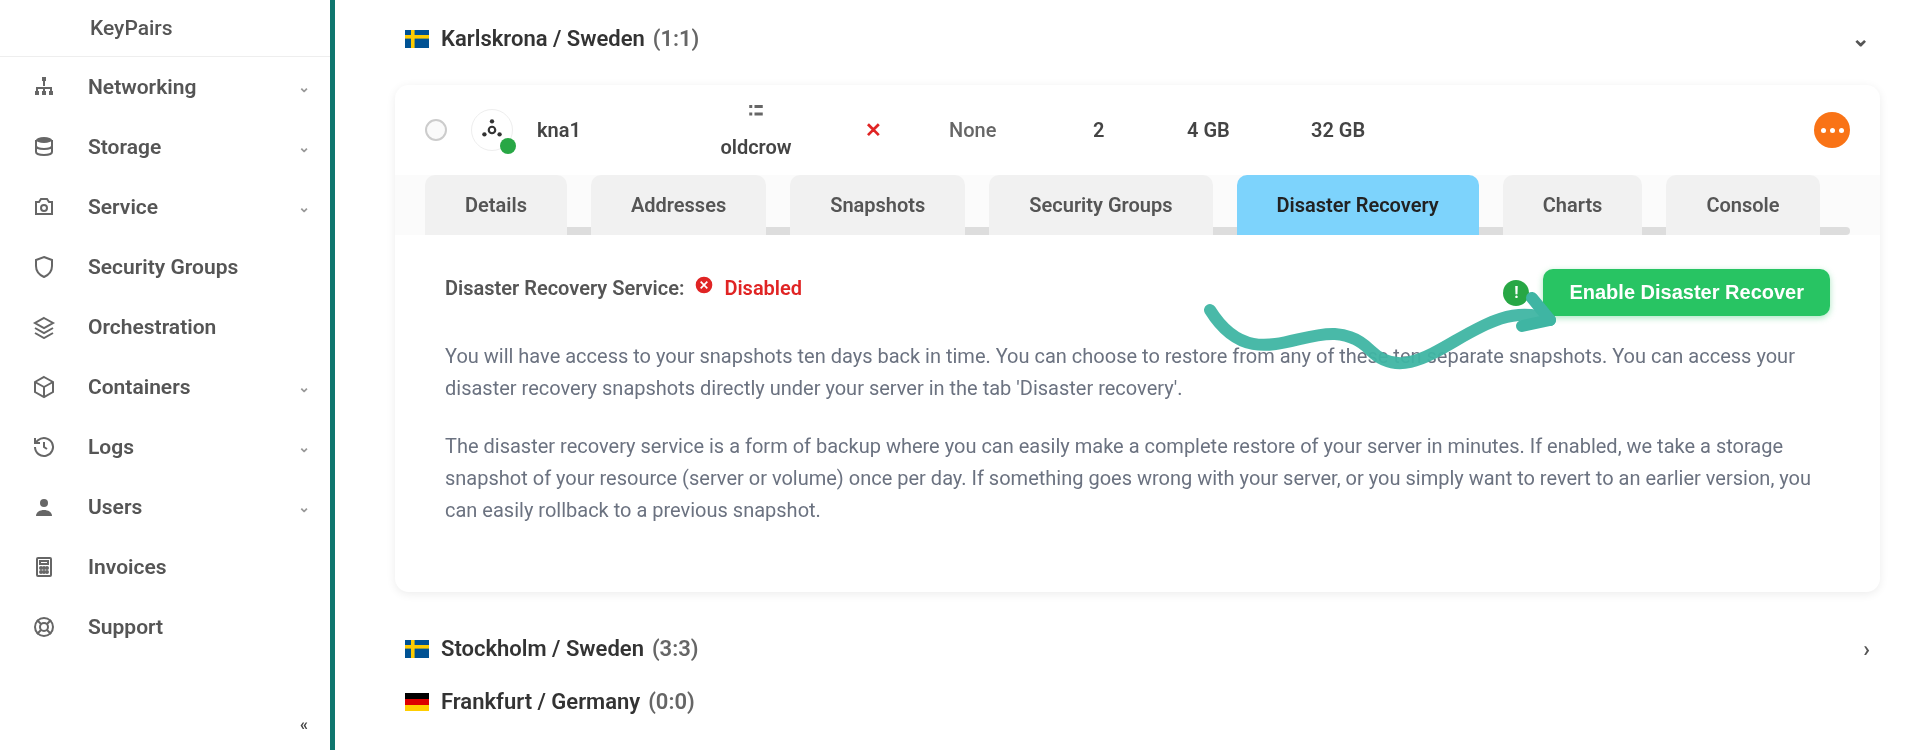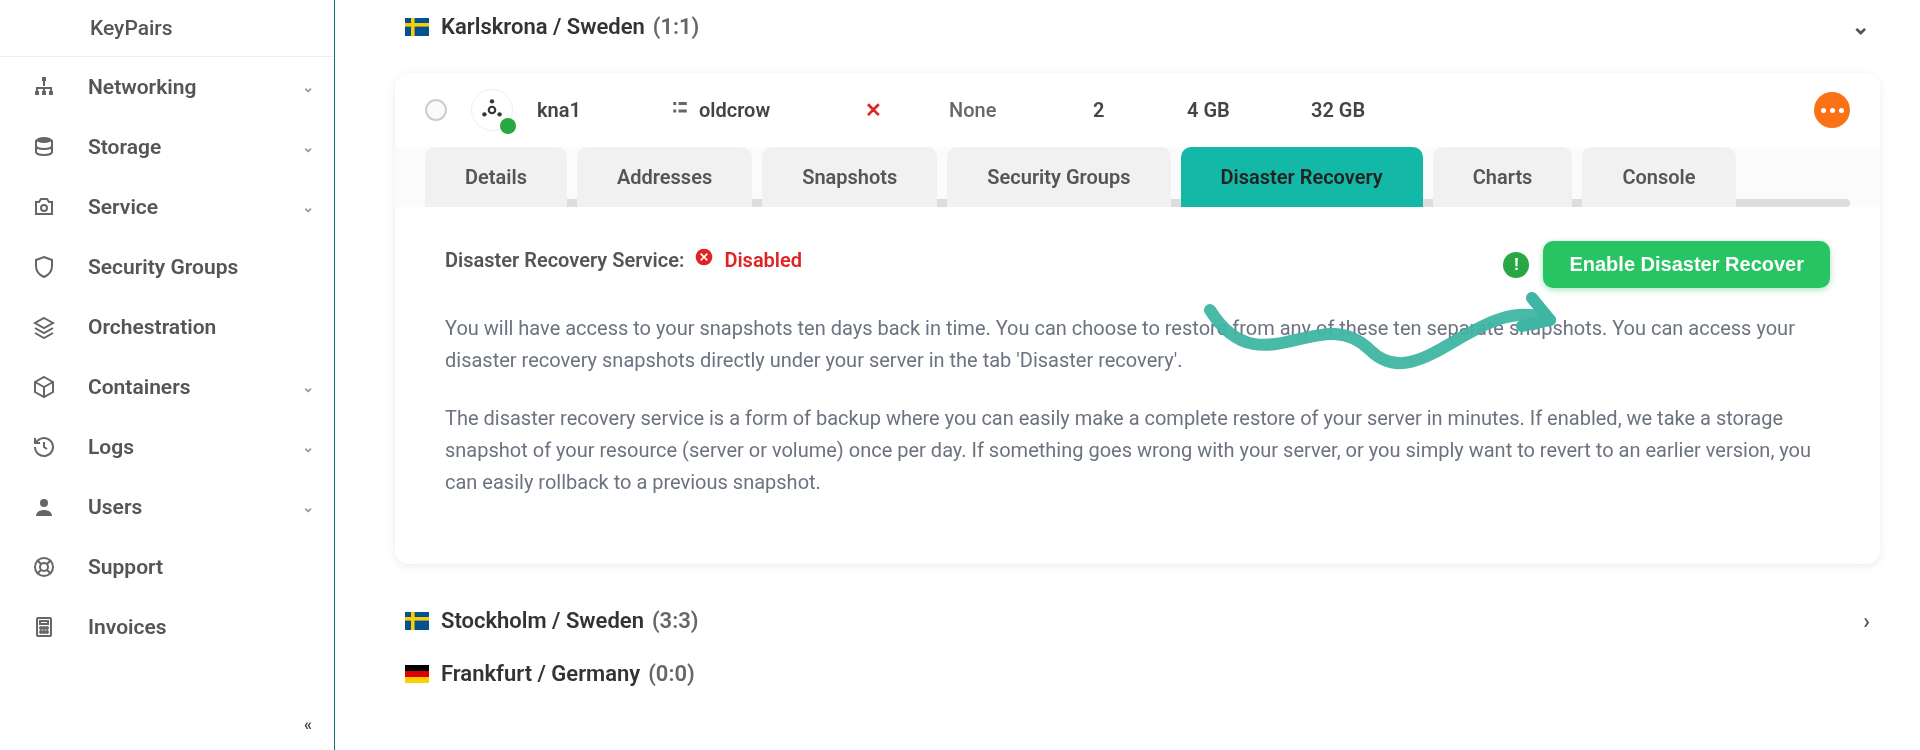--- a/index.html
+++ b/index.html
@@ -9,21 +9,21 @@
       color: #1a1a1a;
       display: flex;
       width: 1920px;
       height: 750px;
       overflow: hidden;
     }
     
     .sidebar {
       width: 335px;
       background: #fff;
-      border-right: 1px solid #0f766e;
+      border-right: 5px solid #0f766e;
       display: flex;
       flex-direction: column;
       position: relative;
     }
     .sidebar-scroll {
       flex: 1;
       overflow-y: auto;
       padding-top: 0;
     }
     .sidebar-item {
@@ -63,21 +63,21 @@
       display: flex;
       align-items: center;
       justify-content: center;
       cursor: pointer;
       color: #444;
       font-weight: 700;
     }
     
     .main {
       flex: 1;
-      padding: 0 40px 40px 60px;
+      padding: 12px 40px 40px 60px;
       overflow-y: auto;
       position: relative;
     }
     .region-row {
       display: flex;
       align-items: center;
       padding: 14px 10px;
       font-size: 22px;
       font-weight: 600;
       color: #333;
@@ -154,33 +154,33 @@
     .ih-cell .mini-icon{color:#666;}
     .x-icon{color:#e02424;font-weight:700;font-size:20px;}
     .dots-btn{
       width:36px;height:36px;border-radius:50%;background:#f97316;
       display:flex;align-items:center;justify-content:center;cursor:pointer;
     }
     .dots-btn span{width:5px;height:5px;border-radius:50%;background:#fff;margin:0 2px;}
     .ih-gap{flex:1;}
     
     .tabs {
-      display:flex; gap:10px; padding:0 30px; overflow-x:hidden;
+      display:flex; gap:24px; padding:0 30px; overflow-x:hidden;
       background:#fbfbfb; position:relative;
     }
     .tabs::after{
       content:''; position:absolute; left:30px; right:30px; bottom:0;
       height:8px; background:#ddd; border-radius:4px;
     }
     .tab {
       padding: 18px 40px; background:#f1f1f1; border-radius:10px 10px 0 0;
       font-size:20px; font-weight:600; color:#555; cursor:pointer;
       white-space:nowrap; position:relative; z-index:1;
     }
-    .tab.active{ background:#14b8a6; color:#222;}
+    .tab.active{ background:#7dd3fc; color:#222;}
     
     .panel-body{ padding: 40px 50px; position:relative;}
     .status-line{ display:flex; align-items:center; gap:10px; font-size:20px; font-weight:600; margin-bottom:40px;}
     .status-line .label{color:#555;}
     .status-line .x{color:#e02424;}
     .status-line .val{color:#e02424;}
     .enable-wrap{ position:absolute; top:34px; right:50px; display:flex; align-items:center; gap:14px;}
     .alert-dot{ width:26px;height:26px;border-radius:50%;background:#28a745;color:#fff;display:flex;align-items:center;justify-content:center;font-weight:700;}
     .enable-btn{
       background:#28c463; color:#fff; border:none; border-radius:10px;
@@ -189,21 +189,21 @@
     }
     .what-line{ display:flex; align-items:center; gap:10px; font-size:20px; font-weight:600; color:#2563eb; margin-bottom:20px;}
     .what-line .bulb{color:#2563eb;}
     .desc{ font-size:20px; line-height:1.6; color:#6b7280; margin-bottom:26px;}
     
     .arrow-annot{ position:absolute; top:280px; right:340px; pointer-events:none;}
     .sep { height:1px; background:#eee; margin:0 0 0 0;}
     .fixed-w{display:inline-block;}
     .w-name{width:110px;}
     .w-uuid{width:430px;}
-    .w-host{width:170px;}
+    .w-host{width:170px;flex-direction:column;}
     .w-x{width:60px;}
     .w-none{width:120px;text-align:center;}
     .w-num{width:70px;text-align:center;}
     .w-mem{width:100px;text-align:center;}
     .w-disk{width:100px;text-align:center;}
     
     .censored{
       display:inline-block;height:18px;width:300px;
       background: repeating-linear-gradient(90deg,#888 0 4px,#ccc 4px 8px,#999 8px 12px,#ddd 12px 16px);
       filter:blur(1px); vertical-align:middle;
@@ -293,45 +293,45 @@
     </div>
     <div class="sidebar-item">
       <span class="icon">
         <svg viewBox="0 0 24 24" width="24" height="24" fill="currentColor">
             <circle cx="12" cy="8" r="4"></circle>
             <path d="M4 21c0-4 4-6 8-6s8 2 8 6z"></path>
           </svg>
       </span>
       <span>Users</span>
       <span class="chev">⌄</span>
-    </div>
-    <div class="sidebar-item">
-      <span class="icon">
-        <svg viewBox="0 0 24 24" width="24" height="24" fill="none" stroke="currentColor" stroke-width="2">
-            <circle cx="12" cy="12" r="9"></circle>
-            <circle cx="12" cy="12" r="4"></circle>
-            <path d="M5 5l4 4M19 5l-4 4M5 19l4-4M19 19l-4-4"></path>
-          </svg>
-      </span>
-      <span>Support</span>
     </div>
     <div class="sidebar-item">
       <span class="icon">
         <svg viewBox="0 0 24 24" width="24" height="24" fill="none" stroke="currentColor" stroke-width="2">
             <rect x="5" y="3" width="14" height="18" rx="1"></rect>
             <rect x="8" y="6" width="8" height="3"></rect>
             <circle cx="9" cy="13" r="1" fill="currentColor"></circle>
             <circle cx="12" cy="13" r="1" fill="currentColor"></circle>
             <circle cx="15" cy="13" r="1" fill="currentColor"></circle>
             <circle cx="9" cy="17" r="1" fill="currentColor"></circle>
             <circle cx="12" cy="17" r="1" fill="currentColor"></circle>
             <circle cx="15" cy="17" r="1" fill="currentColor"></circle>
           </svg>
       </span>
       <span>Invoices</span>
+    </div>
+    <div class="sidebar-item">
+      <span class="icon">
+        <svg viewBox="0 0 24 24" width="24" height="24" fill="none" stroke="currentColor" stroke-width="2">
+            <circle cx="12" cy="12" r="9"></circle>
+            <circle cx="12" cy="12" r="4"></circle>
+            <path d="M5 5l4 4M19 5l-4 4M5 19l4-4M19 19l-4-4"></path>
+          </svg>
+      </span>
+      <span>Support</span>
     </div>
   </div>
   <div class="collapse-toggle">«</div>
 </nav>
 
 <main class="main">
 
   <div class="region-row">
     <span class="flag flag-se"></span>
     <span>Karlskrona / Sweden</span>

